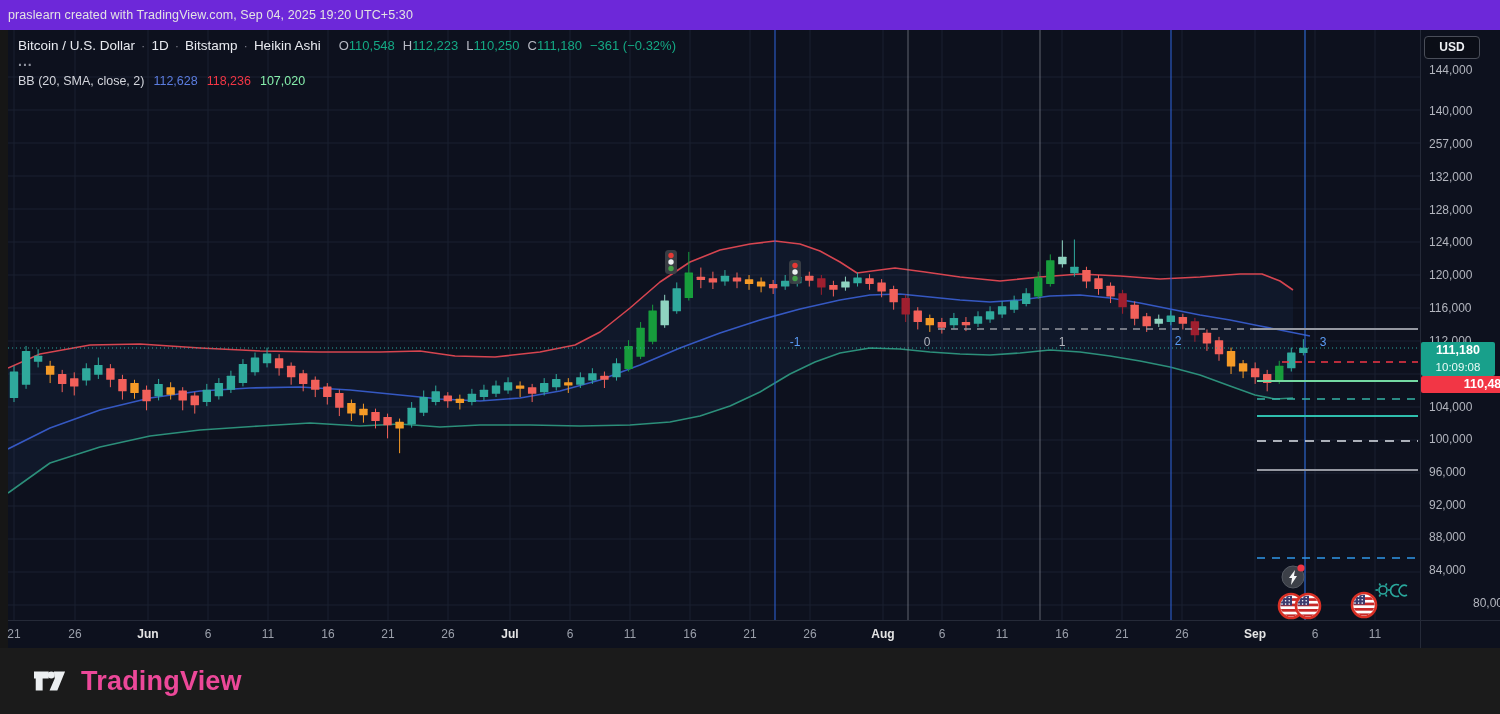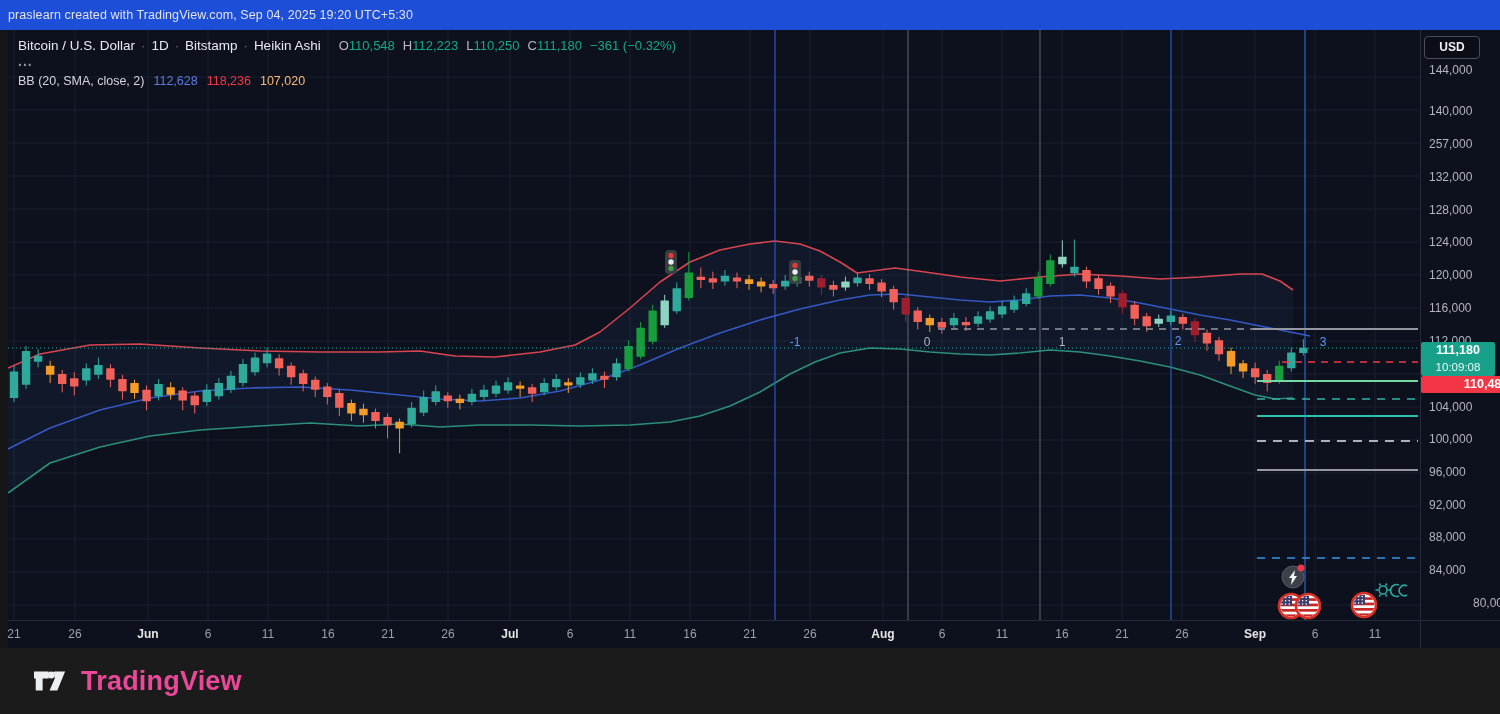--- a/index.html
+++ b/index.html
@@ -1,19 +1,19 @@
 <!DOCTYPE html>
 <html><head>
 <meta charset="utf-8">
 <style>
   html,body{margin:0;padding:0;background:#191919;}
   #app{position:relative;width:1500px;height:714px;overflow:hidden;background:#191919;
        font-family:"Liberation Sans","DejaVu Sans",sans-serif;}
   
-  #titlebar{position:absolute;left:0;top:0;width:1500px;height:30px;background:#1d4ed8;}
+  #titlebar{position:absolute;left:0;top:0;width:1500px;height:30px;background:#6d28d9;}
   #titlebar span{position:absolute;left:8px;top:8px;font-size:12.5px;color:#e3e3e3;letter-spacing:.1px;}
   
   #chartregion{position:absolute;left:0;top:30px;width:1500px;height:618px;background:#161616;}
   #plotbg{position:absolute;left:8px;top:0;width:1492px;height:618px;background:#0d111e;}
   #plot{position:absolute;left:8px;top:0;width:1412px;height:590px;display:block;}
   #axis-vsep{position:absolute;left:1420px;top:0;width:1px;height:618px;background:#252a38;}
   #axis-hsep{position:absolute;left:8px;top:590px;width:1492px;height:1px;background:#252a38;}
   
   #legend{position:absolute;left:18px;top:6px;pointer-events:none;}
   .hrow{white-space:nowrap;}
@@ -435,21 +435,21 @@
       </svg>
 
     <div id="legend">
       <div class="hrow r1">
         <span class="itm">Bitcoin / U.S. Dollar</span><span class="sep">·</span><span class="itm">1D</span><span class="sep">·</span><span class="itm">Bitstamp</span><span class="sep">·</span><span class="itm">Heikin Ashi</span><span id="ohlc"><span class="ok">O</span><span class="ov">110,548</span><span class="ok">H</span><span class="ov">112,223</span><span class="ok">L</span><span class="ov">110,250</span><span class="ok">C</span><span class="ov">111,180</span></span><span id="chg">−361 (−0.32%)</span>
       </div>
       <div class="hrow r2">
         <span>...</span>
       </div>
       <div class="hrow r3">
-        <span class="bbname">BB (20, SMA, close, 2)</span><span id="bbvals"><span class="bbv" style="color: rgb(91, 125, 224);">112,628</span><span class="bbv" style="color: rgb(242, 54, 69);">118,236</span><span class="bbv" style="color: #fdba74;">107,020</span></span>
+        <span class="bbname">BB (20, SMA, close, 2)</span><span id="bbvals"><span class="bbv" style="color: rgb(91, 125, 224);">112,628</span><span class="bbv" style="color: rgb(242, 54, 69);">118,236</span><span class="bbv" style="color: #86efac;">107,020</span></span>
       </div>
     </div>
 
     <div id="paxis">
       <div id="usd"><span>USD</span></div>
       <div id="lastlabel">
         <div class="lp">111,180</div>
         <div class="cd">10:09:08</div>
       </div>
       <div id="redlabel">110,487</div>

